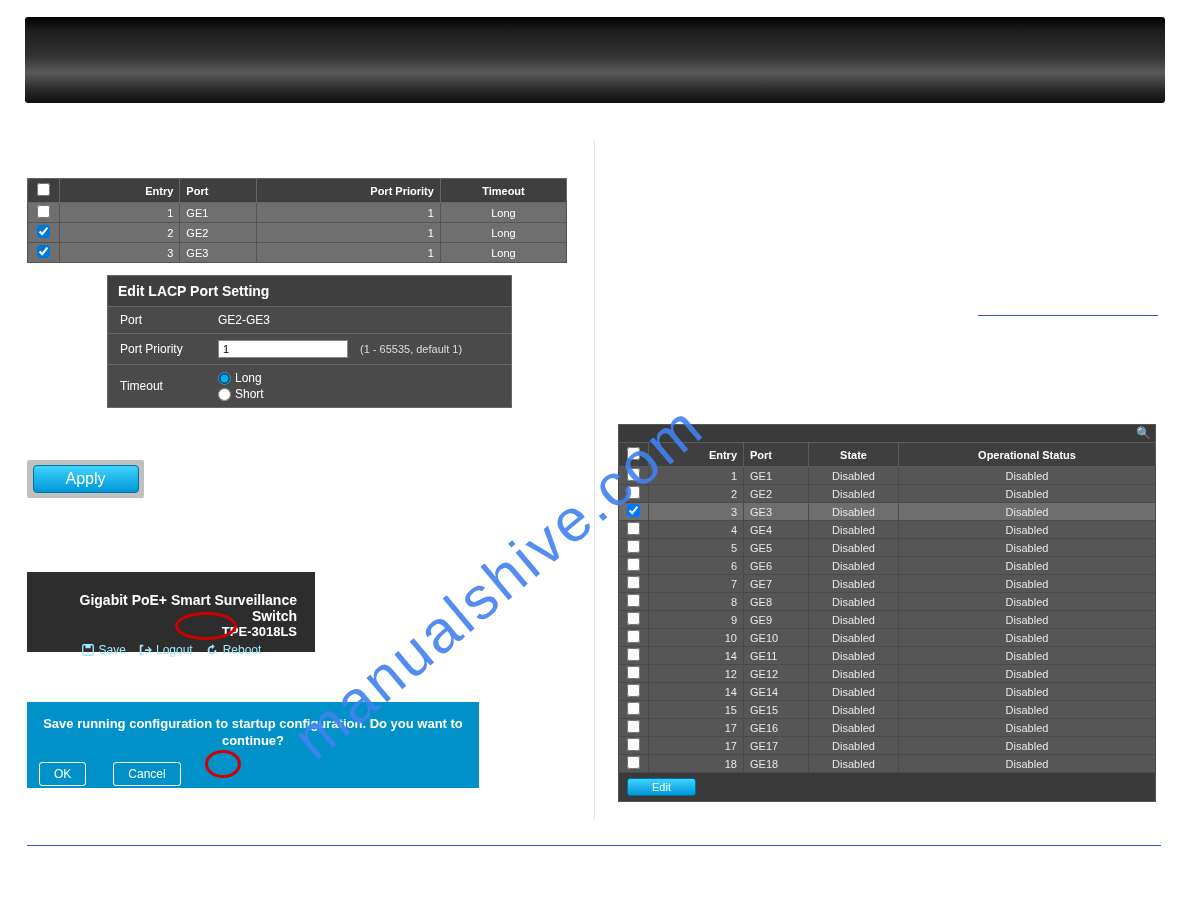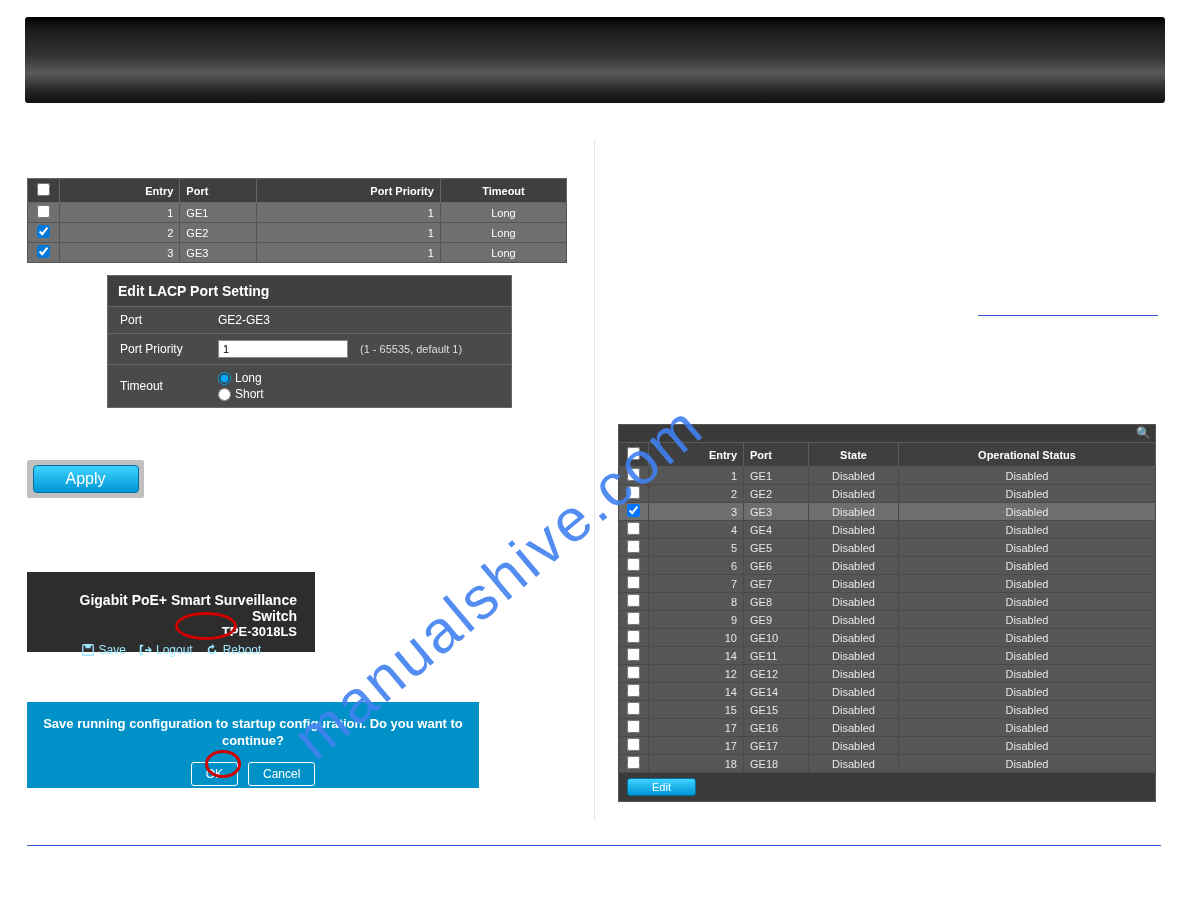--- a/index.html
+++ b/index.html
@@ -231,22 +231,21 @@
     position: relative;
   }
   .dialog-msg {
     font-size: 13px;
     font-weight: bold;
     line-height: 1.3;
   }
   .dialog-btns {
     margin-top: 12px;
     display: flex;
-    gap: 10px;
-    justify-content: center;
+    gap: 27px;
   }
   .dlg-btn {
     border: 1px solid #fff;
     background: transparent;
     color: #fff;
     font-size: 12px;
     padding: 4px 14px;
     border-radius: 3px;
     cursor: pointer;
   }

